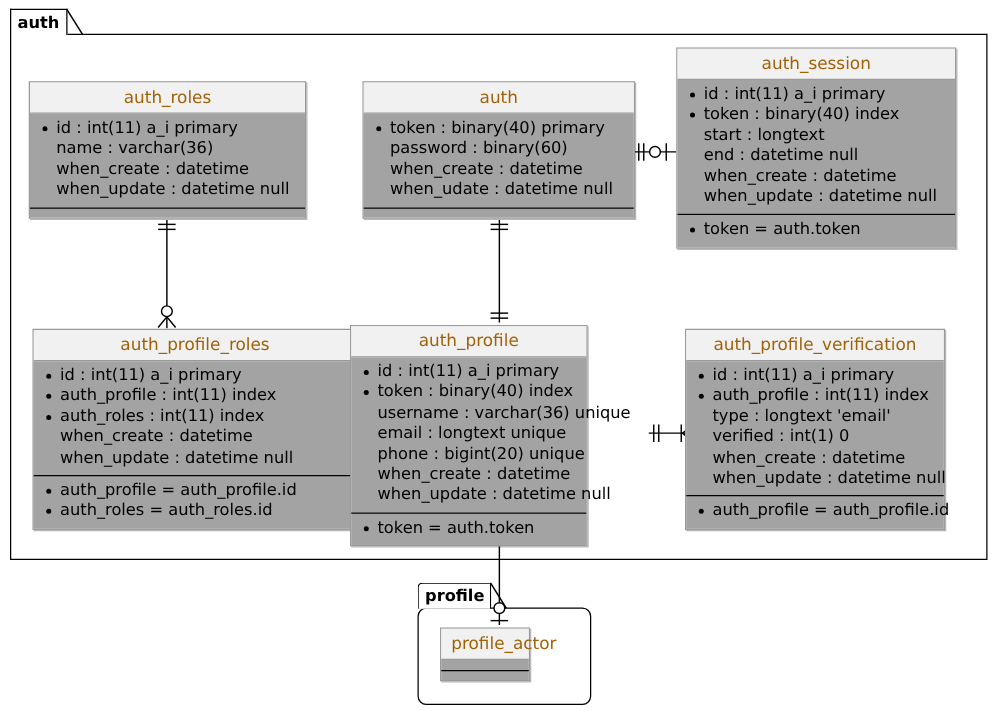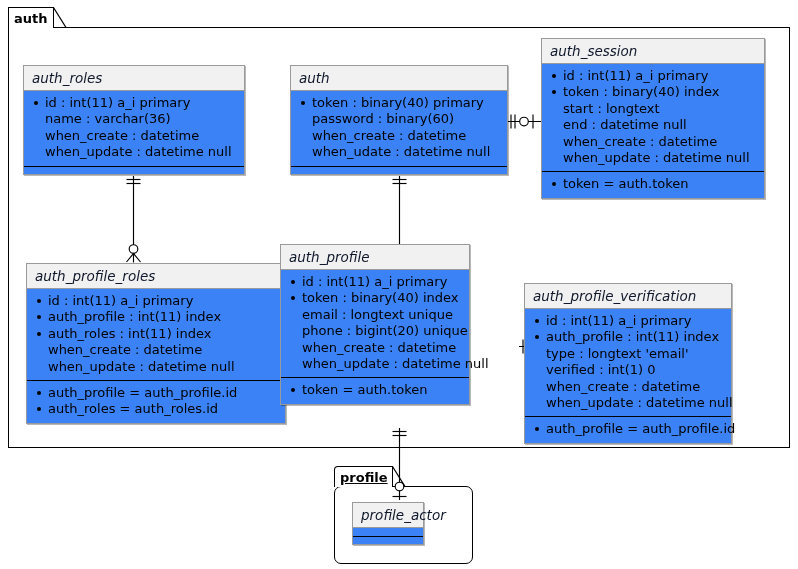--- a/index.html
+++ b/index.html
@@ -27,38 +27,38 @@
   }
 
   
   #pkg-auth{left:8px;top:7px;width:782px;height:441px;}
   #pkg-auth .pkg-tab{width:46px;}
   #pkg-auth .pkg-tab-slant{left:45px;}
   #pkg-auth .pkg-body{top:20px;width:782px;height:421px;}
 
   
   #pkg-profile{left:334px;top:466px;width:139px;height:98px;}
-  #pkg-profile .pkg-tab{width:59px;border-radius:4px 0 0 0;text-decoration:underline;}
+  #pkg-profile .pkg-tab{width:59px;border-radius:4px 0 0 0;}
   #pkg-profile .pkg-tab-slant{left:58px;}
   #pkg-profile .pkg-body{top:20px;width:139px;height:78px;border-radius:7px;}
 
   
   .entity{
     position:absolute;box-sizing:border-box;
     border:1px solid #9a9a9a;background:#f1f1f1;z-index:4;
     font-size:13px;color:#000;line-height:16px;
     box-shadow:1px 1px 0 rgba(0,0,0,0.28);
   }
   .entity .ent-title{
-    box-sizing:border-box;width:100%;text-align:left;
-    padding:4px 8px 4px 8px;font-size:13.5px;color:#0f172a;
-    border-bottom:1px solid #9a9a9a;background:#f1f1f1;white-space:nowrap;font-style:italic;
+    box-sizing:border-box;width:100%;text-align:center;
+    padding:4px 8px 4px 8px;font-size:13.5px;color:#a16207;
+    border-bottom:1px solid #9a9a9a;background:#f1f1f1;white-space:nowrap;
   }
   .entity .ent-sec{
-    box-sizing:border-box;padding:4px 8px 5px 8px;background:#3b82f6;
+    box-sizing:border-box;padding:4px 8px 5px 8px;background:#a3a3a3;
   }
   .entity .ent-sec + .ent-sec{border-top:1px solid #000;}
   .entity .ent-sec.empty-a{height:8px;padding:0;}
   .entity .ent-sec.empty-b{height:8px;padding:0;}
   .entity .row{
     position:relative;padding-left:13px;white-space:nowrap;
     font-size:13px;line-height:16.4px;
   }
   .entity .row.key::before{
     content:"";position:absolute;left:2px;top:6px;
@@ -192,36 +192,37 @@
       <div class="row key">auth_roles : int(11) index</div>
       <div class="row">when_create : datetime</div>
       <div class="row">when_update : datetime null</div>
     </div>
     <div class="ent-sec">
       <div class="row key">auth_profile = auth_profile.id</div>
       <div class="row key">auth_roles = auth_roles.id</div>
     </div>
   </div>
 
-  <div class="entity" id="e-auth_profile" style="left:280px;top:244px;width:190px;">
+  <div class="entity" id="e-auth_profile" style="left:280px;top:260px;width:190px;">
     <div class="ent-title">auth_profile</div>
     <div class="ent-sec">
       <div class="row key">id : int(11) a_i primary</div>
       <div class="row key">token : binary(40) index</div>
+      <div class="row">username : varchar(36) unique</div>
       <div class="row">email : longtext unique</div>
       <div class="row">phone : bigint(20) unique</div>
       <div class="row">when_create : datetime</div>
       <div class="row">when_update : datetime null</div>
     </div>
     <div class="ent-sec">
       <div class="row key">token = auth.token</div>
     </div>
   </div>
 
-  <div class="entity" id="e-auth_profile_verification" style="left:524px;top:263px;width:208px;margin-top:20px;">
+  <div class="entity" id="e-auth_profile_verification" style="left:548px;top:263px;width:208px;">
     <div class="ent-title">auth_profile_verification</div>
     <div class="ent-sec">
       <div class="row key">id : int(11) a_i primary</div>
       <div class="row key">auth_profile : int(11) index</div>
       <div class="row">type : longtext 'email'</div>
       <div class="row">verified : int(1) 0</div>
       <div class="row">when_create : datetime</div>
       <div class="row">when_update : datetime null</div>
     </div>
     <div class="ent-sec">

